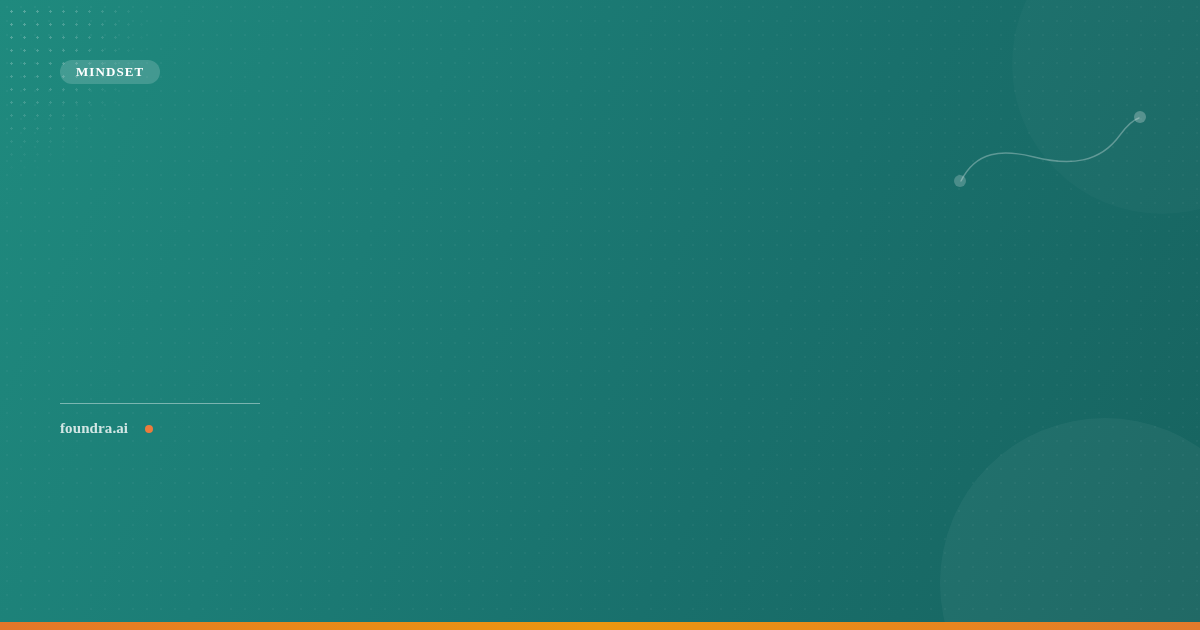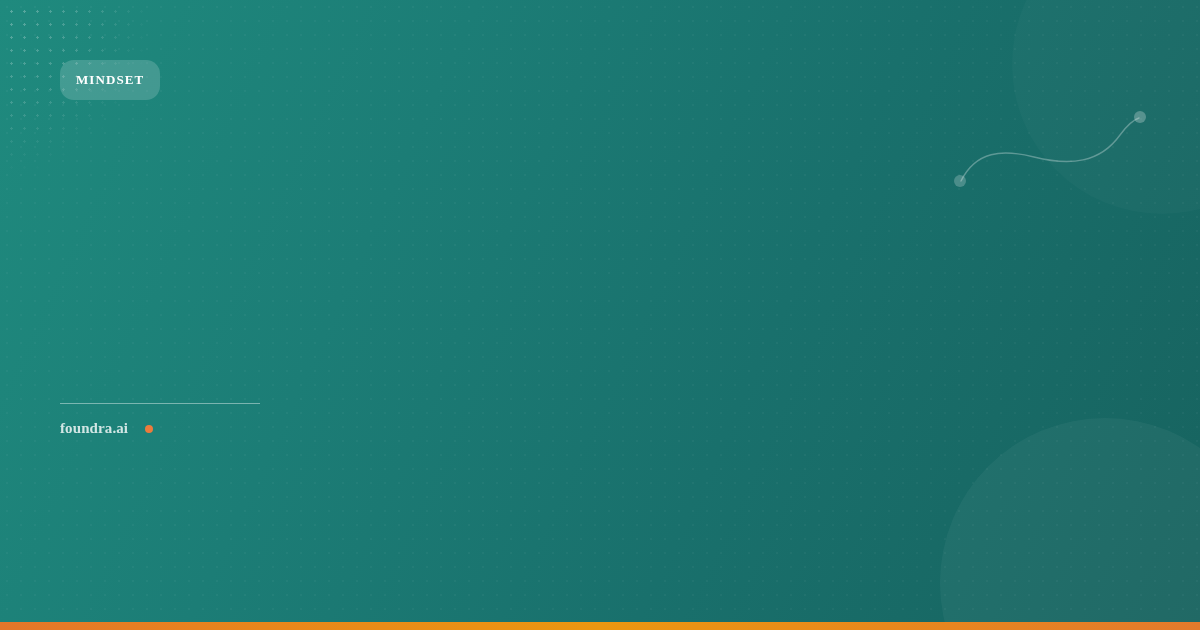--- a/index.html
+++ b/index.html
@@ -89,21 +89,21 @@
     width: 1080px;
     height: 630px;
   }
 
   .badge {
     position: absolute;
     left: 0;
     top: 60px;
     display: inline-flex;
     align-items: center;
-    height: 40px;
+    height: 24px;
     padding: 0 16px;
     border-radius: 14px;
     background: rgba(255,255,255,0.17);
     color: #ffffff;
     font-size: 13px;
     font-weight: bold;
     letter-spacing: 1.1px;
     font-family: "Liberation Serif", "DejaVu Serif", serif;
   }
 

